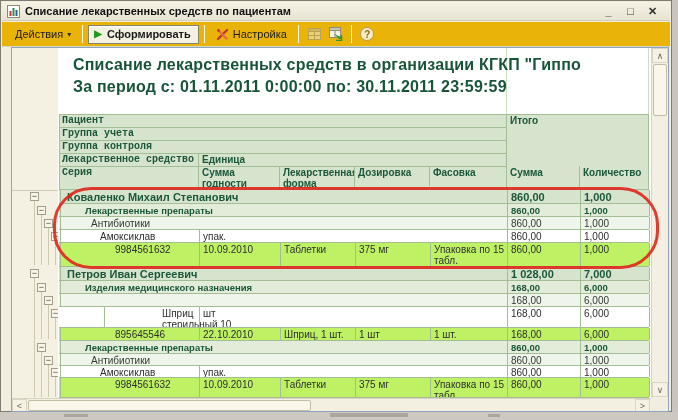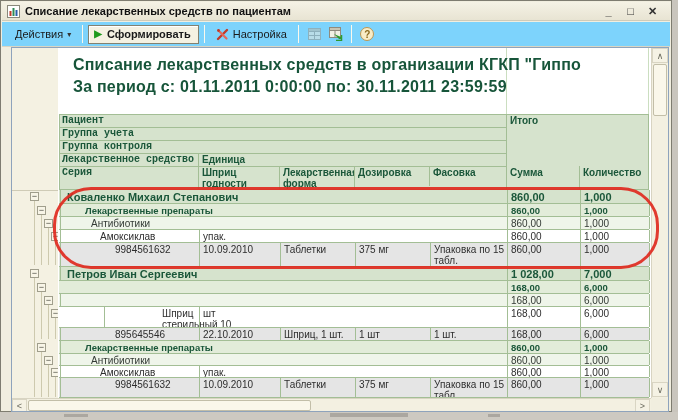--- a/index.html
+++ b/index.html
@@ -15,21 +15,21 @@
               background:linear-gradient(#F5F2E5,#E8E4D3);
               display:flex; align-items:center; padding:0 5px;
               border-bottom:1px solid #CFCBBA; }
   .title-text { font-size:11px; font-weight:bold; color:#111; margin-left:5px; white-space:nowrap;
                 overflow:hidden; flex:1; }
   .win-ctrls { display:flex; align-items:center; gap:9px; margin-right:6px; }
   .win-ctrl { font-size:11px; color:#333; width:13px; text-align:center; cursor:default;
               font-weight:bold; line-height:13px; }
 
   .toolbar { position:absolute; left:1px; top:21px; right:1px; height:25px;
-             background:#7dd3fc; border-bottom:1px solid #D9D5C3;
+             background:#eab308; border-bottom:1px solid #D9D5C3;
              display:flex; align-items:center; padding-left:7px; }
   .tb-btn { display:flex; align-items:center; font-size:11px; color:#1a1a1a;
             padding:3px 5px; border:1px solid transparent; white-space:nowrap; }
   .tb-btn .dd { font-size:8px; margin-left:4px; color:#333; }
   .tb-sep { width:1px; height:18px; background:#D2CEBC; border-right:1px solid #FBF8EC; margin:0 5px; }
   .tb-generate { border:1px solid #83816F; background:#F4F1E2; font-weight:bold;
                  box-shadow:inset 1px 1px 0 #FFFFFF; padding:2px 7px 3px 5px; }
   .tb-generate .play { color:#1E9A1E; font-size:10px; margin-right:5px; }
   .tb-icon { width:17px; height:17px; display:flex; align-items:center; justify-content:center; margin:0 2px; }
   .help-circle { width:14px; height:14px; border-radius:50%; border:1px solid #BD9753;
@@ -60,21 +60,21 @@
   
   .trow { position:absolute; left:1px; width:590px; border-bottom:1px solid #A3BE95; overflow:visible; }
   .tcell { position:absolute; top:0; bottom:0; padding:1px 2px 0 3px; overflow:hidden;
            white-space:nowrap; line-height:11px; border-left:1px solid #A3BE95; }
   .tcell.wrap { white-space:normal; }
   .tcell.rb { border-right:1px solid #A3BE95; }
   .lvl1 { background:#D6E3CD; } .lvl1 .tcell { font-size:11px; font-weight:bold; color:#1B573A; line-height:12px; }
   .lvl2 { background:#E2ECD9; } .lvl2 .tcell { font-size:9.5px; font-weight:bold; color:#1B573A; }
   .lvl3 { background:#EFF5EA; } .lvl3 .tcell { font-size:10px; color:#333A35; }
   .lvl4 { background:#FFFFFF; } .lvl4 .tcell { font-size:10px; color:#2E2E2E; }
-  .lvl5 { background:#e5e5e5; } .lvl5 .tcell { font-size:10px; color:#2E2E2E; }
+  .lvl5 { background:#bef264; } .lvl5 .tcell { font-size:10px; color:#2E2E2E; }
 
   
   .tree-btn { position:absolute; width:9px; height:9px; background:#F8F5E7; border:1px solid #A09E8C;
               color:#44443C; font-size:9px; line-height:7px; text-align:center; cursor:default; }
   .tree-line { position:absolute; width:1px; background:#CDC9AE; }
 
   
   .vscroll { position:absolute; left:639px; top:0; width:17px; height:350px; background:#F3F0E1;
              border-left:1px solid #D8D4C2; }
   .hscroll { position:absolute; left:0; top:350px; width:639px; height:14px; background:#F3F0E1;
@@ -196,21 +196,21 @@
             <div class="hcell noleft" style="left: 1px; top: 66px; width: 447px; height: 13px;">Пациент</div>
             <div class="hrow-line" style="left: 1px; top: 79px; width: 447px;"></div>
             <div class="hcell noleft" style="left: 1px; top: 79px; width: 447px; height: 13px;">Группа учета</div>
             <div class="hrow-line" style="left: 1px; top: 92px; width: 447px;"></div>
             <div class="hcell noleft" style="left: 1px; top: 92px; width: 447px; height: 13px;">Группа контроля</div>
             <div class="hrow-line" style="left: 1px; top: 105px; width: 447px;"></div>
             <div class="hcell noleft" style="left: 1px; top: 105px; width: 139px; height: 13px;">Лекарственное средство</div>
             <div class="hcell" style="left: 140px; top: 105px; width: 308px; height: 13px;">Единица</div>
             <div class="hrow-line" style="left: 1px; top: 118px; width: 447px;"></div>
             <div class="hcell noleft" style="left: 1px; top: 118px; width: 139px; height: 24px;">Серия</div>
-            <div class="hcell" style="left: 140px; top: 118px; width: 81px; height: 24px;">Шприц годности</div>
+            <div class="hcell" style="left: 140px; top: 118px; width: 81px; height: 24px;">Сумма годности</div>
             <div class="hcell" style="left: 221px; top: 118px; width: 75px; height: 24px;">Лекарственная форма</div>
             <div class="hcell" style="left: 296px; top: 118px; width: 75px; height: 24px;">Дозировка</div>
             <div class="hcell" style="left: 371px; top: 118px; width: 77px; height: 20px;">Фасовка</div>
             <div class="hcell" style="left: 448px; top: 118px; width: 73px; height: 24px;">Сумма</div>
             <div class="hcell" style="left: 521px; top: 118px; width: 70px; height: 24px;">Количество</div>
             <div class="hcell" style="left: 448px; top: 66px; width: 143px; height: 52px;">Итого</div>
           </div>
         <div id="rows">
             <div class="trow lvl1" style="top: 142px; height: 14px;">
               <div class="tcell" style="left: 1px; width: 447px; padding-left: 6px;">Коваленко Михаил Степанович</div>
@@ -241,20 +241,21 @@
               <div class="tcell wrap" style="left: 371px; width: 77px;">Упаковка по 15 табл.</div>
               <div class="tcell" style="left: 448px; width: 73px;">860,00</div>
               <div class="tcell rb" style="left: 521px; width: 70px;">1,000</div>
             </div>
             <div class="trow lvl1" style="top: 219px; height: 14px;">
               <div class="tcell" style="left: 1px; width: 447px; padding-left: 6px;">Петров Иван Сергеевич</div>
               <div class="tcell" style="left: 448px; width: 73px;">1 028,00</div>
               <div class="tcell rb" style="left: 521px; width: 70px;">7,000</div>
             </div>
             <div class="trow lvl2" style="top: 233px; height: 13px;">
+              <div class="tcell" style="left: 1px; width: 447px; padding-left: 24px;">Изделия медицинского назначения</div>
               <div class="tcell" style="left: 448px; width: 73px;">168,00</div>
               <div class="tcell rb" style="left: 521px; width: 70px;">6,000</div>
             </div>
             <div class="trow lvl3" style="top: 246px; height: 13px;">
               <div class="tcell" style="left: 1px; width: 447px; padding-left: 30px;"></div>
               <div class="tcell" style="left: 448px; width: 73px;">168,00</div>
               <div class="tcell rb" style="left: 521px; width: 70px;">6,000</div>
             </div>
             <div class="trow lvl4" style="top: 259px; height: 21px;">
               <div class="tcell wrap" style="left: 1px; width: 139px; padding-left: 57px; margin-left: 44px;">Шприц стерильный 10 мл</div>

